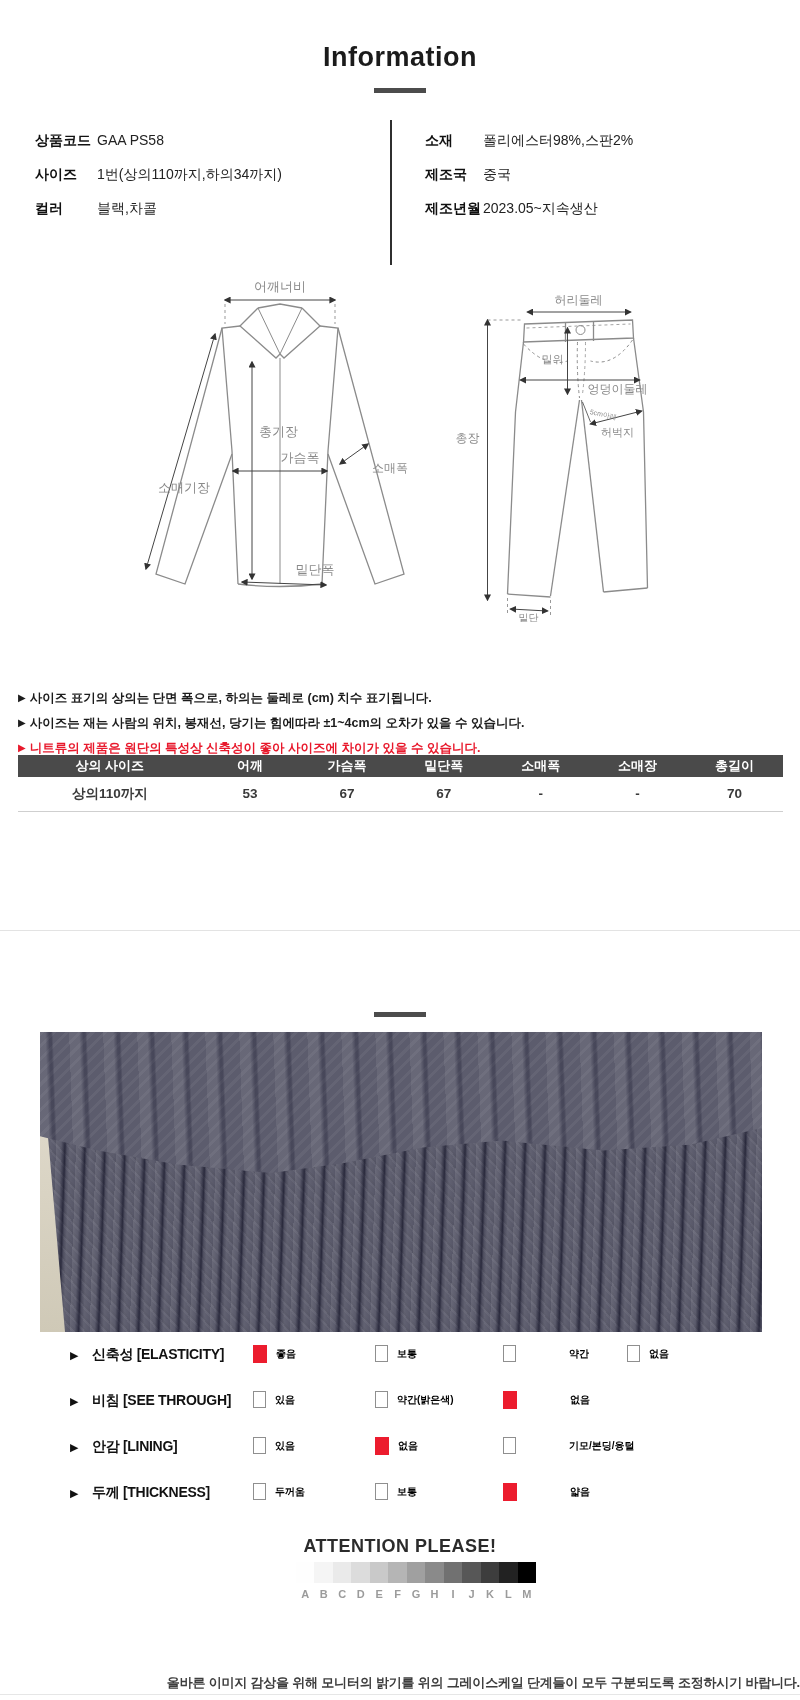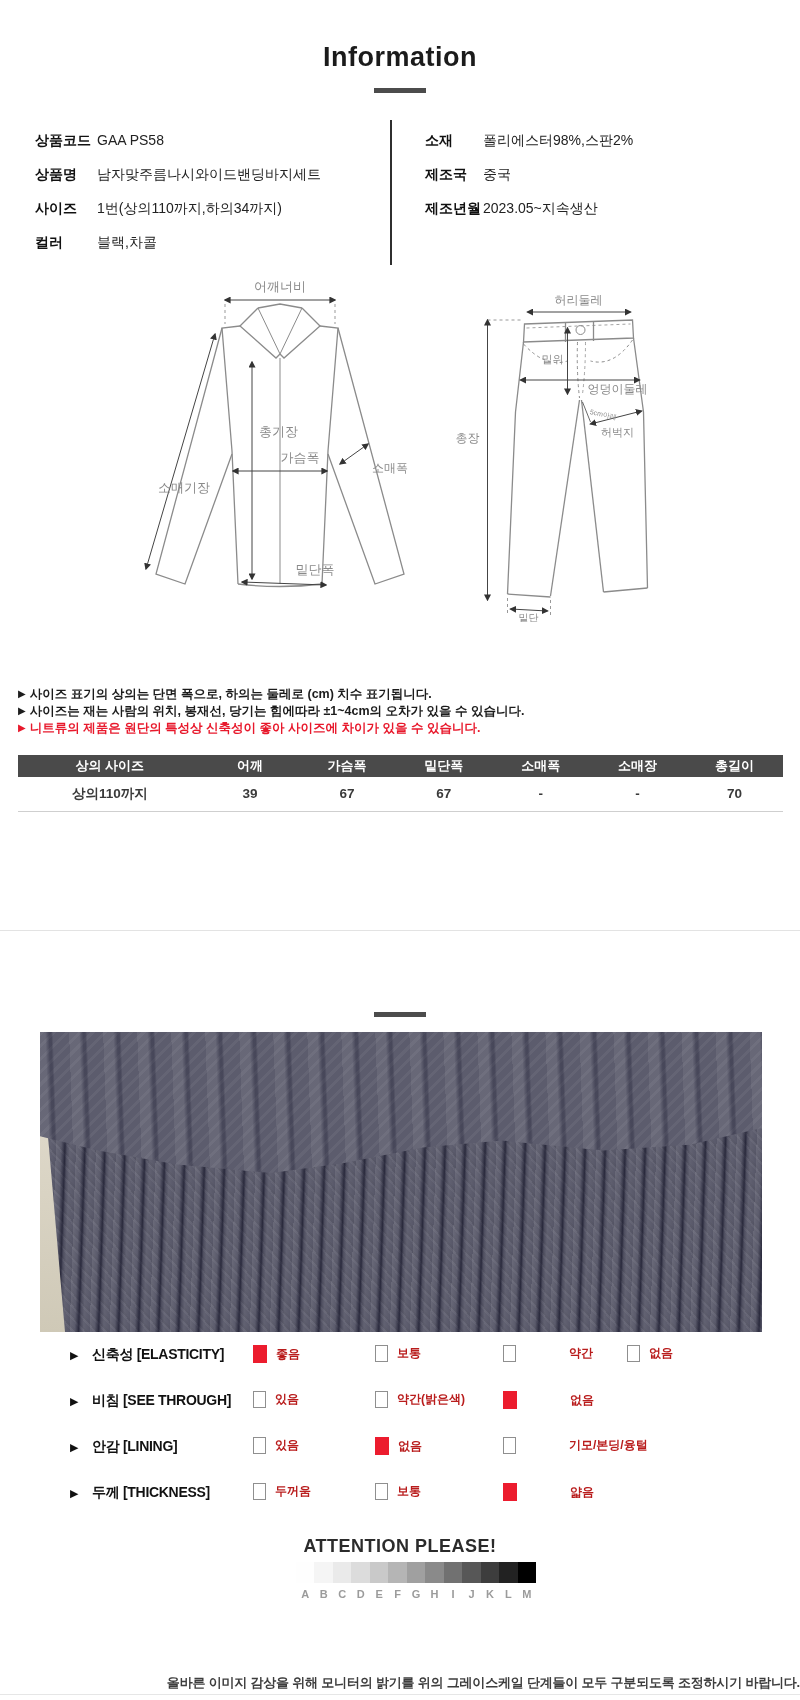--- a/index.html
+++ b/index.html
@@ -19,21 +19,21 @@
   .info-col.right .info-label { min-width:58px; }
   .info-value { font-size:14px; color:#222; white-space:nowrap; }
   .info-divider { position:absolute; left:390px; top:120px; width:2px; height:145px; background:#2f2f2f; }
 
   
   .diagram { position:absolute; }
   .diagram svg text { font-family:"Liberation Sans","DejaVu Sans",sans-serif; fill:#8a8a8a; }
 
   
   .notes { position:absolute; left:18px; top:686px; width:770px; }
-  .note-line { font-size:12.5px; line-height:17px; color:#1c1c1c; font-weight:600; }
+  .note-line { font-size:12.5px; line-height:24px; color:#1c1c1c; font-weight:600; }
   .note-line .tri { font-size:10px; margin-right:4px; position:relative; top:-1px; }
   .note-line.em { color:#e8192c; }
 
   
   .size-table { position:absolute; left:18px; width:765px; border-collapse:collapse; table-layout:fixed; }
   .size-table th { background:#4a4a4a; color:#fff; font-size:13px; font-weight:700; height:22px; text-align:center; }
   .size-table td { font-size:13.5px; color:#3a3a3a; font-weight:600; height:34px; text-align:center; border-bottom:1px solid #cfcfcf; background:#fff; }
   .size-table th:first-child, .size-table td:first-child { width:24%; }
   .hr-light { position:absolute; left:0; width:100%; height:1px; background:#e3e3e3; }
 
@@ -62,21 +62,21 @@
   }
 
   
   .props { position:absolute; left:0; top:1335px; width:800px; }
   .prow { position:relative; height:46px; }
   .prow .tri { position:absolute; left:70px; top:14px; font-size:11px; color:#111; }
   .plabel { position:absolute; left:92px; top:11px; font-size:14px; font-weight:700; color:#111; letter-spacing:-0.3px; white-space:nowrap; }
   .opt { position:absolute; top:10px; display:flex; align-items:center; }
   .opt .cb { width:13px; height:17px; border:1.5px solid #8f8f8f; background:#fff; display:inline-block; margin-right:9px; }
   .opt .cb.checked { border:none; background:#ec1c2e; width:14px; height:18px; }
-  .opt .opt-label { font-size:12px; font-weight:600; color:#b91c1c; white-space:nowrap; }
+  .opt .opt-label { font-size:10px; font-weight:600; color:#000000; white-space:nowrap; }
   .slot-0 { left:253px; } .slot-1 { left:375px; } .slot-2 { left:503px;gap:44px; } .slot-3 { left:627px; }
 
   
   .attn-title { position:absolute; top:1536px; width:100%; text-align:center; font-size:18px; font-weight:800; letter-spacing:0.5px; color:#2b2b2b; }
   .grayscale { position:absolute; left:296px; top:1562px; width:240px; height:21px; display:flex; }
   .grayscale div { flex:1 1 0; }
   .gs-letters { position:absolute; left:296px; top:1588px; width:240px; display:flex; }
   .gs-letters span { flex:1 1 0; text-align:center; font-size:11px; font-weight:700; color:#9b9b9b; }
   .bottom-note { position:absolute; top:1674px; width:100%; text-align:right; font-size:13px; font-weight:700; color:#3d3d3d; letter-spacing:-0.2px; }
   .page-bottom-line { position:absolute; top:1694px; left:0; width:100%; height:1px; background:#e6e6e6; }
@@ -86,24 +86,20 @@
 
 <div id="page">
 
   <div class="sec-title" style="top:42px;">Information</div>
   <div class="sec-bar" style="top:88px;"></div>
 
   <div class="info-col left">
     <div class="info-row">
       <span class="info-label">상품코드</span>
       <span class="info-value">GAA PS58</span>
-    </div>
-    <div class="info-row">
-      <span class="info-label">상품명</span>
-      <span class="info-value">남자맞주름나시와이드밴딩바지세트</span>
     </div>
     <div class="info-row">
       <span class="info-label">사이즈</span>
       <span class="info-value">1번(상의110까지,하의34까지)</span>
     </div>
     <div class="info-row">
       <span class="info-label">컬러</span>
       <span class="info-value">블랙,차콜</span>
     </div>
   </div>
@@ -232,21 +228,21 @@
           <th>가슴폭</th>
           <th>밑단폭</th>
           <th>소매폭</th>
           <th>소매장</th>
           <th>총길이</th>
         </tr>
       </thead>
       <tbody>
         <tr>
           <td>상의110까지</td>
-          <td>39</td>
+          <td>53</td>
           <td>67</td>
           <td>67</td>
           <td>-</td>
           <td>-</td>
           <td>70</td>
         </tr>
       </tbody>
     </table>
   <div class="hr-light" style="top:930px;"></div>
 

